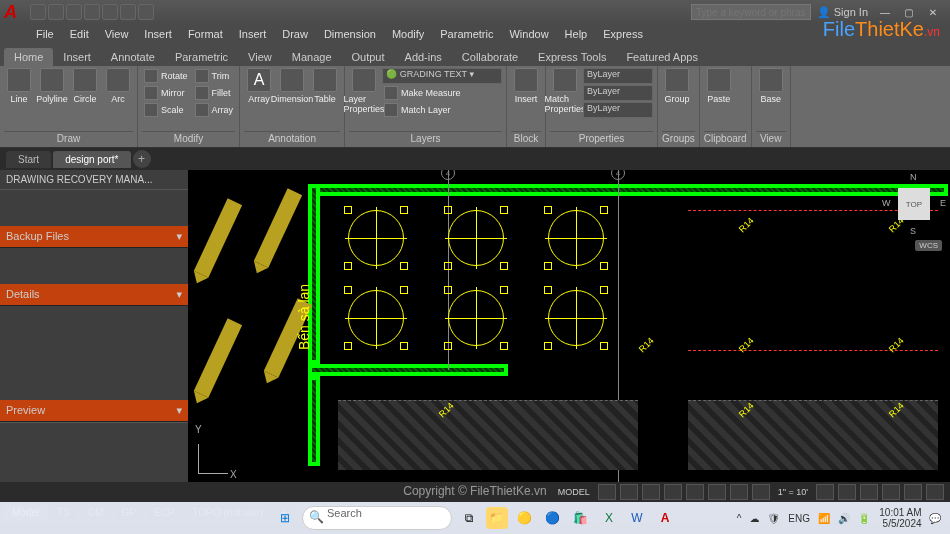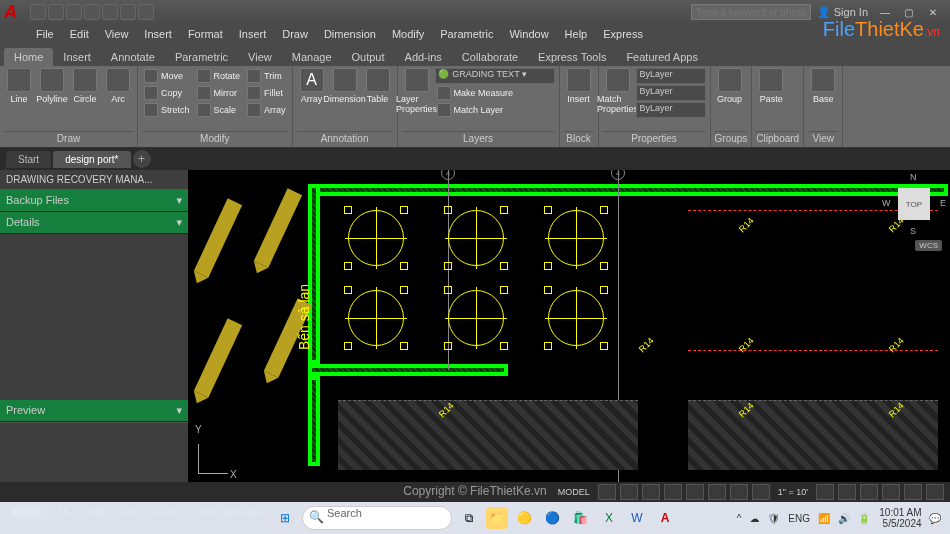--- a/index.html
+++ b/index.html
@@ -41,21 +41,21 @@
 
 .doctabs { height: 22px; background: #2b2b2b; display: flex; align-items: center; padding-left: 6px; gap: 2px; }
 .doctab { padding: 3px 12px; font-size: 10px; color: #bbb; background: #3a3a3a; border-radius: 3px 3px 0 0; }
 .doctab.active { background: #555; color: #fff; }
 .doctab-plus { width: 18px; height: 18px; border-radius: 9px; background: #444; color: #aaa; display:flex; align-items:center; justify-content:center; font-size: 12px;}
 
 
 .main { display: flex; height: 332px; }
 .sidepanel { width: 188px; background: #3e3e3e; color: #ccc; font-size: 11px; display: flex; flex-direction: column; }
 .sidepanel .hdr { padding: 4px 6px; border-bottom: 1px solid #555; font-size: 10px; }
-.sidepanel .sect { padding: 4px 6px; background: #15803d; border-bottom: 1px solid #222; display:flex; justify-content:space-between; }
+.sidepanel .sect { padding: 4px 6px; background: #c2410c; border-bottom: 1px solid #222; display:flex; justify-content:space-between;margin-top:36px; }
 .sidepanel .spacer { flex: 1; }
 .sidepanel .preview { height: 80px; border-top: 1px solid #555; }
 
 
 .canvas { flex: 1; background: #000; position: relative; overflow: hidden; }
 .viewcube { position: absolute; right: 6px; top: 4px; width: 60px; height: 60px; }
 .viewcube .cube { width: 32px; height: 32px; background: #ddd; position: absolute; left: 14px; top: 14px; font-size: 8px; display:flex; align-items:center; justify-content:center; color:#555; }
 .viewcube .n { position:absolute; top:-2px; left:26px; color:#aaa; font-size:9px; }
 .viewcube .s { position:absolute; bottom:-2px; left:26px; color:#aaa; font-size:9px; }
 .viewcube .e { position:absolute; right:-2px; top:24px; color:#aaa; font-size:9px; }
@@ -176,34 +176,20 @@
         </div>
       <div class="bigbtn">
           <div class="icon"></div>
           <span>Arc</span>
         </div>
     </div>
     <div class="panel-label">Draw</div>
   </div>
   <div class="panel">
     <div class="panel-body">
-      <div class="smrow">
-        <div class="smbtn">
-            <div class="ic"></div>
-            <span>Move</span>
-          </div>
-        <div class="smbtn">
-            <div class="ic"></div>
-            <span>Copy</span>
-          </div>
-        <div class="smbtn">
-            <div class="ic"></div>
-            <span>Stretch</span>
-          </div>
-      </div>
       <div class="smrow">
         <div class="smbtn">
             <div class="ic"></div>
             <span>Rotate</span>
           </div>
         <div class="smbtn">
             <div class="ic"></div>
             <span>Mirror</span>
           </div>
         <div class="smbtn">

